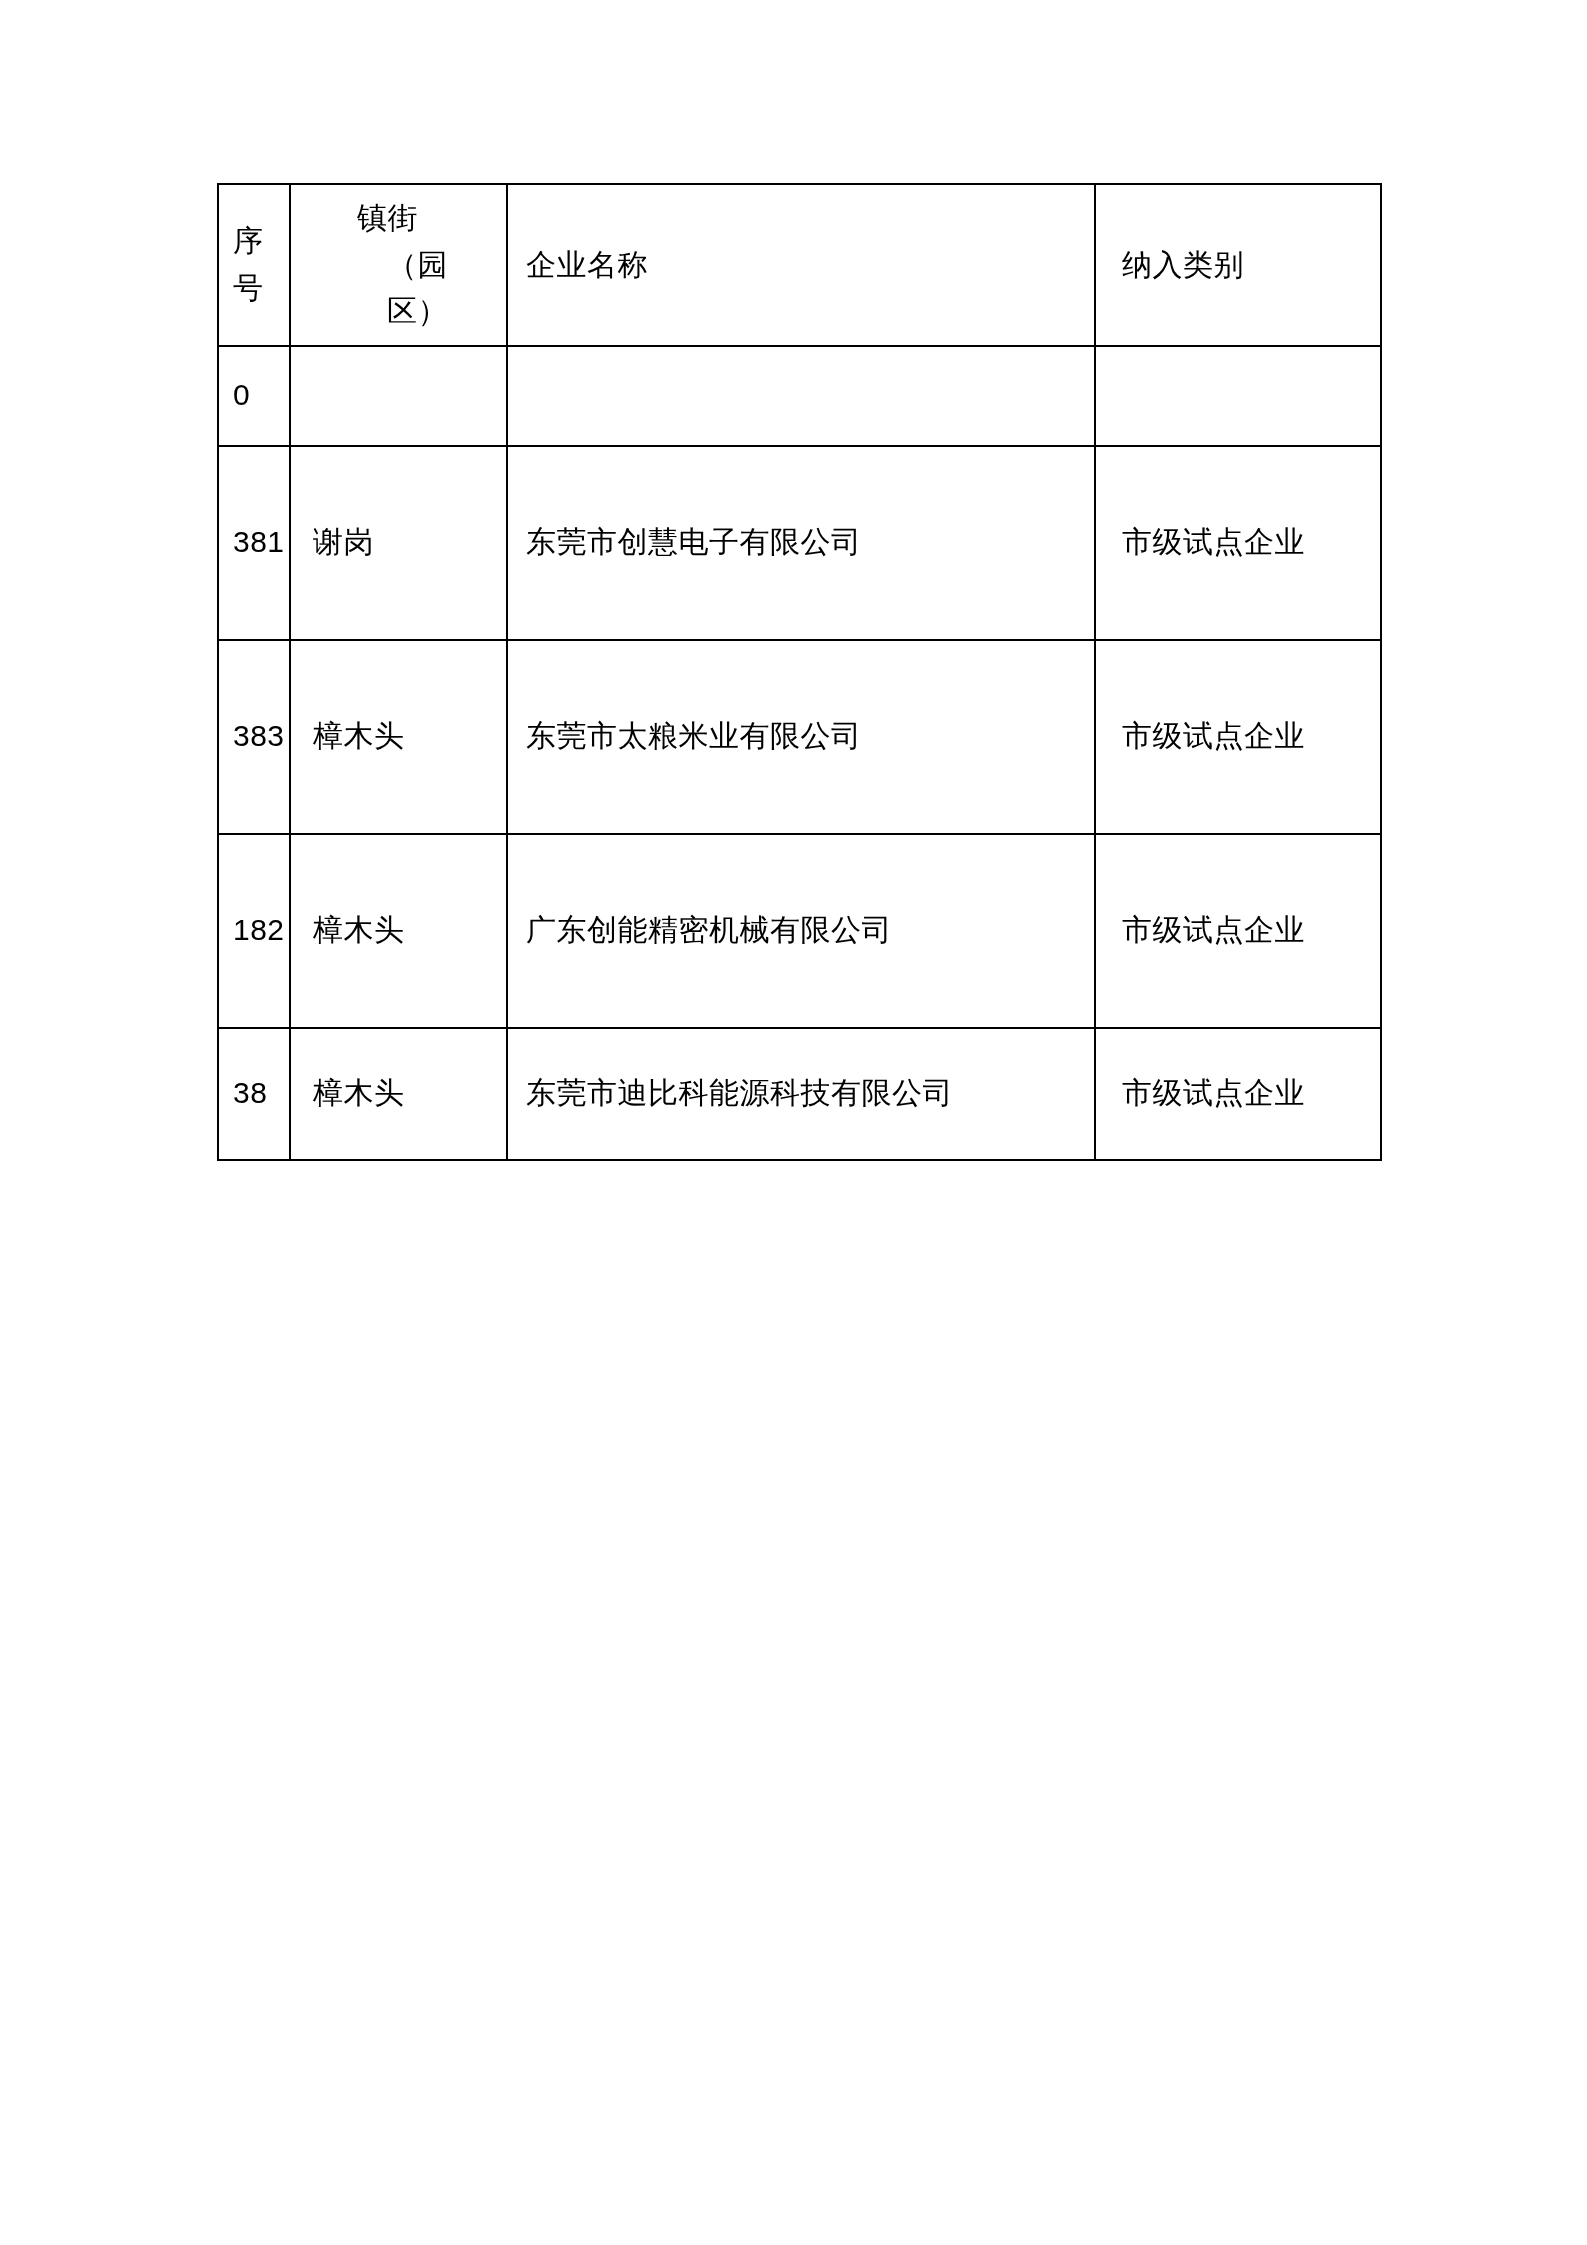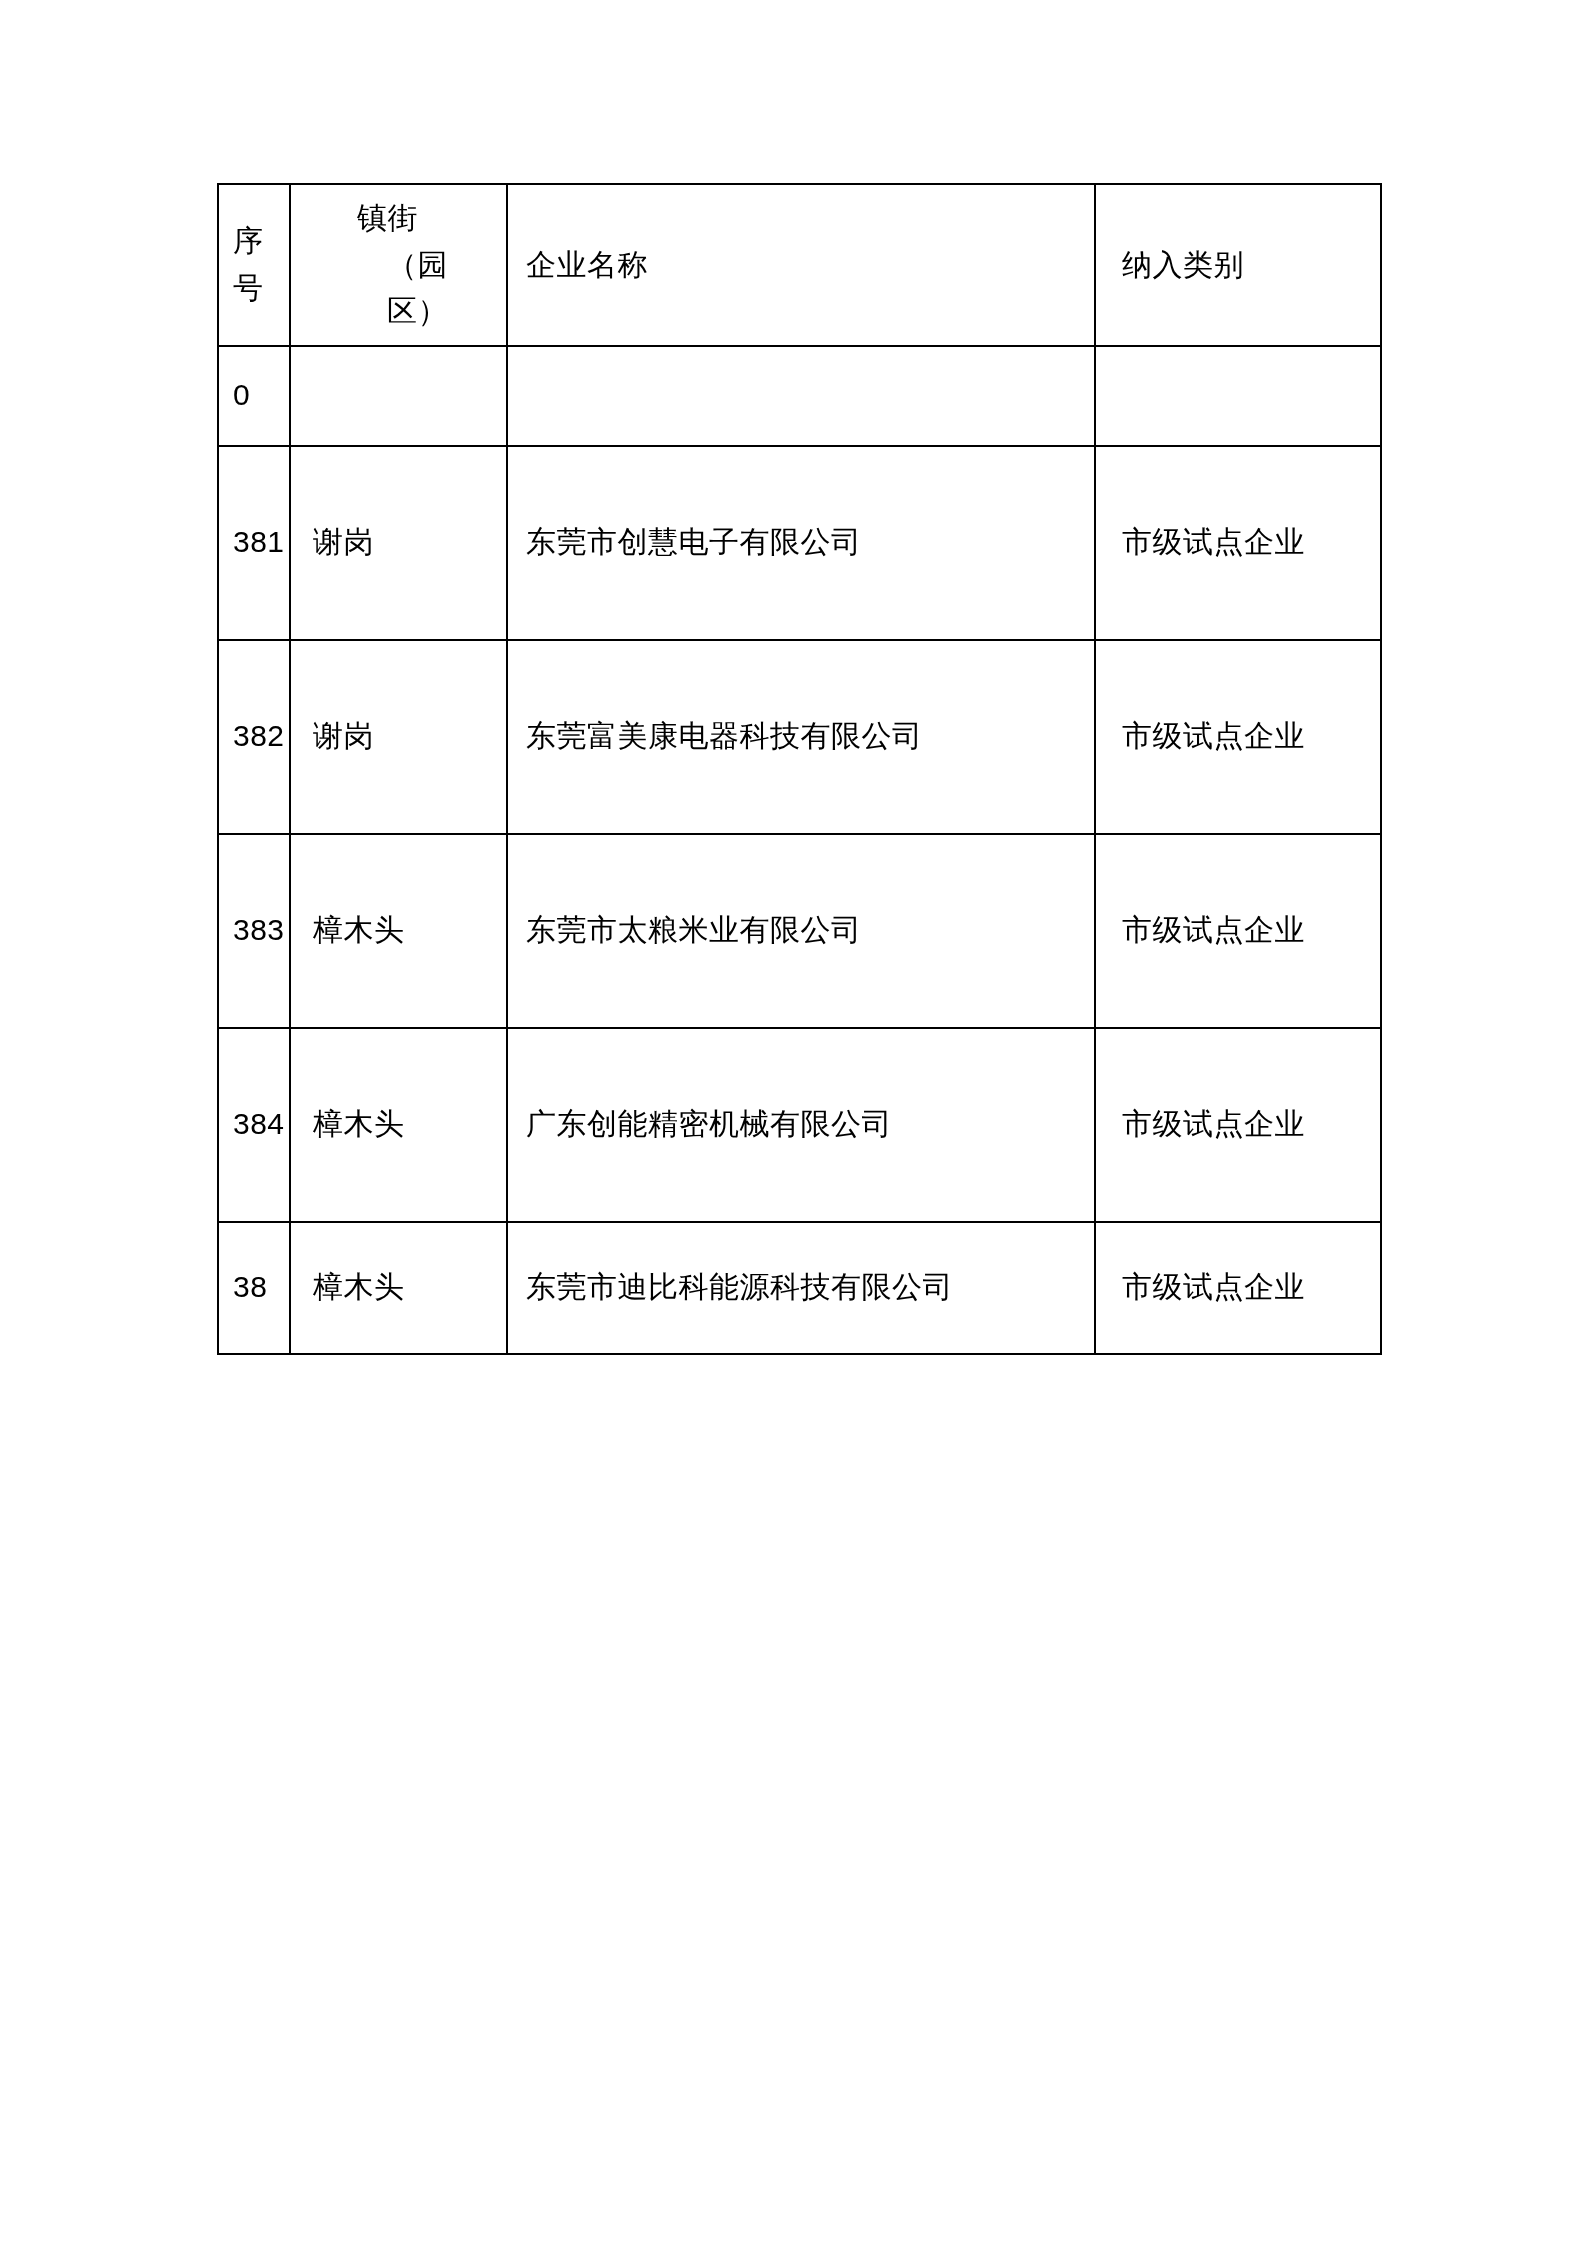--- a/index.html
+++ b/index.html
@@ -134,53 +134,39 @@
             <div class="cell-inner">谢岗</div>
           </td>
           <td class="name-cell">
             <div class="cell-inner">东莞市创慧电子有限公司</div>
           </td>
           <td class="cat-cell">
             <div class="cell-inner">市级试点企业</div>
           </td>
         </tr>
 
-        <tr class="row-tall">
-          <td class="seq-cell">
-            <div class="cell-inner">382</div>
-          </td>
-          <td class="town-cell">
-            <div class="cell-inner">谢岗</div>
-          </td>
-          <td class="name-cell">
-            <div class="cell-inner">东莞富美康电器科技有限公司</div>
-          </td>
-          <td class="cat-cell">
-            <div class="cell-inner">市级试点企业</div>
-          </td>
-        </tr>
 
         <tr class="row-tall">
           <td class="seq-cell">
             <div class="cell-inner">383</div>
           </td>
           <td class="town-cell">
             <div class="cell-inner">樟木头</div>
           </td>
           <td class="name-cell">
             <div class="cell-inner">东莞市太粮米业有限公司</div>
           </td>
           <td class="cat-cell">
             <div class="cell-inner">市级试点企业</div>
           </td>
         </tr>
 
         <tr class="row-tall">
           <td class="seq-cell">
-            <div class="cell-inner">384</div>
+            <div class="cell-inner">182</div>
           </td>
           <td class="town-cell">
             <div class="cell-inner">樟木头</div>
           </td>
           <td class="name-cell">
             <div class="cell-inner">广东创能精密机械有限公司</div>
           </td>
           <td class="cat-cell">
             <div class="cell-inner">市级试点企业</div>
           </td>

